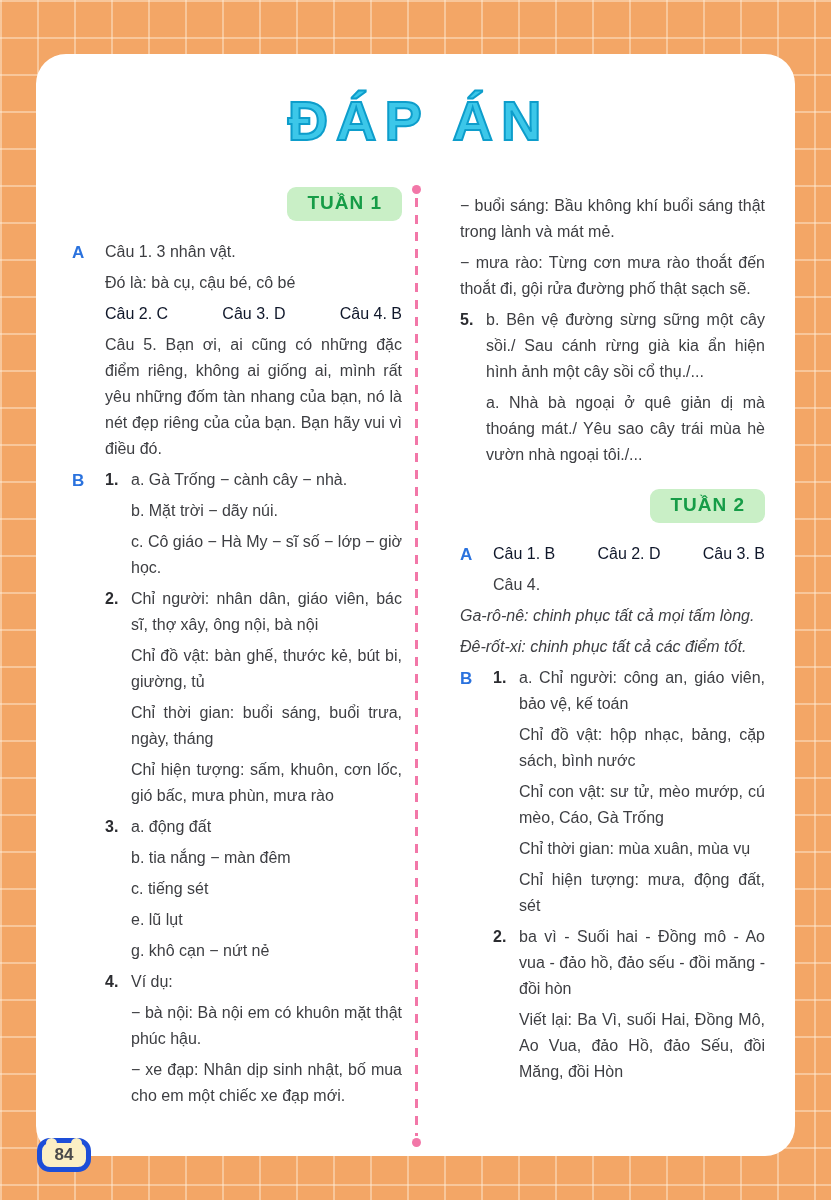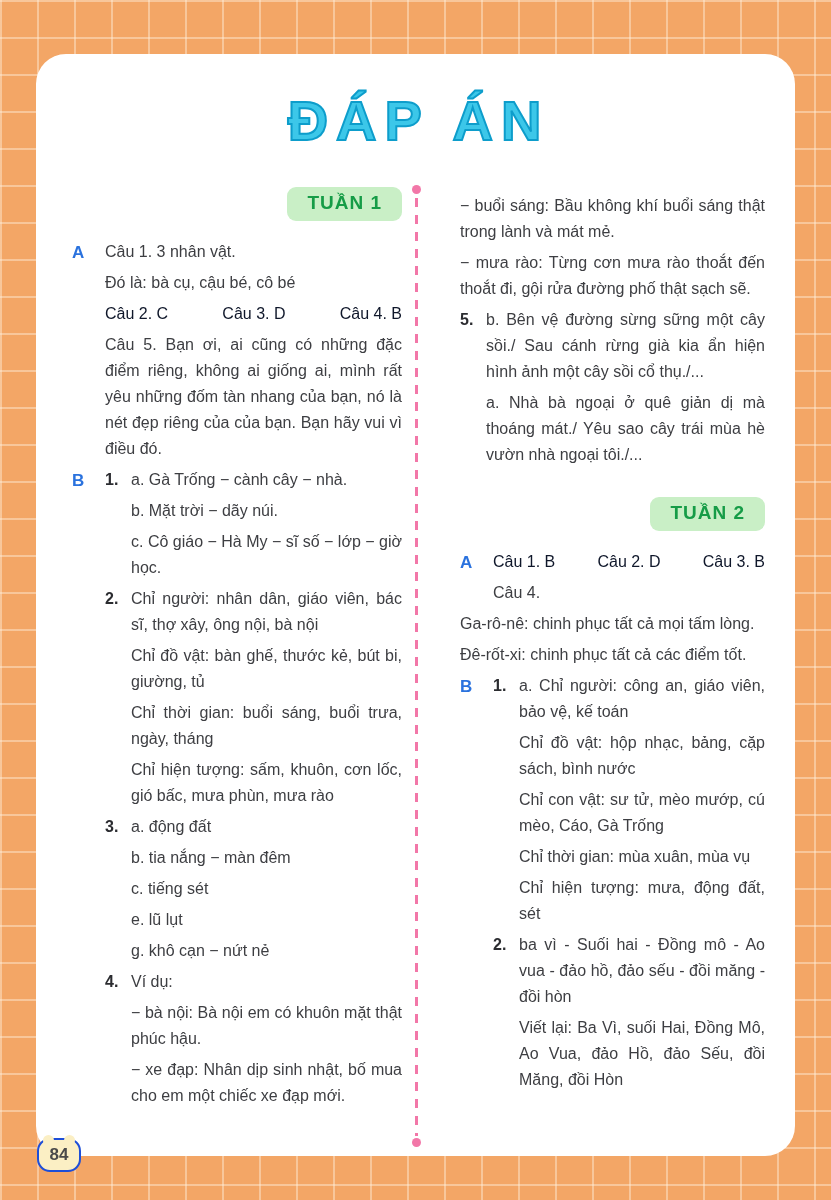--- a/index.html
+++ b/index.html
@@ -31,21 +31,21 @@
     letter-spacing: 8px;
     color: #3CC7E9;
     -webkit-text-stroke: 2px #0D9DCB;
     margin-bottom: 34px;
   }
   .columns { display: flex; gap: 58px; }
   .col-left  { flex: none; width: 330px; }
   .col-right { flex: 1; min-width: 0; padding-top: 6px; }
 
   .badge-row { text-align: right; margin-bottom: 18px; }
-  .badge-row-2 { margin-top: 24px; margin-bottom: 18px; }
+  .badge-row-2 { margin-top: 16px; margin-bottom: 18px; }
   .badge {
     display: inline-block;
     background: #C9EFC6;
     color: #169C47;
     font-weight: 700;
     font-size: 19px;
     letter-spacing: 1px;
     padding: 5px 20px 7px;
     border-radius: 9px;
   }
@@ -78,43 +78,43 @@
   }
   .num-item { display: flex; }
   .num {
     flex: none; width: 26px;
     font-weight: 700;
     font-size: 16px;
     line-height: 26px;
     color: #2B2C30;
   }
   .num-content { flex: 1; min-width: 0; }
-  .outdent { margin-left: -33px; }
+  .outdent { margin-left: -33px; font-style: italic; }
 
   .divider {
     position: absolute;
     left: 415px; top: 198px;
     width: 3px; height: 938px;
     background: repeating-linear-gradient(to bottom, #F277A8 0 9px, transparent 9px 17px);
   }
   .divider::before, .divider::after {
     content: "";
     position: absolute; left: -3px;
     width: 9px; height: 9px;
     border-radius: 50%;
     background: #F277A8;
   }
   .divider::before { top: -13px; }
   .divider::after  { bottom: -11px; }
 
   .page-num {
     position: absolute; left: 37px; top: 1138px;
-    width: 44px; height: 34px;
+    width: 54px; height: 34px;
     background: #FBEFC4;
-    border: 2px solid #1d4ed8;
+    border: 5px solid #1d4ed8;
     border-radius: 13px;
     display: flex; align-items: center; justify-content: center;
     font-size: 17px; font-weight: 700; color: #4A4A4A;
   }
   .page-num::before, .page-num::after {
     content: "";
     position: absolute; top: -5px;
     width: 11px; height: 11px;
     border-radius: 50%;
     background: #FBEFC4;

